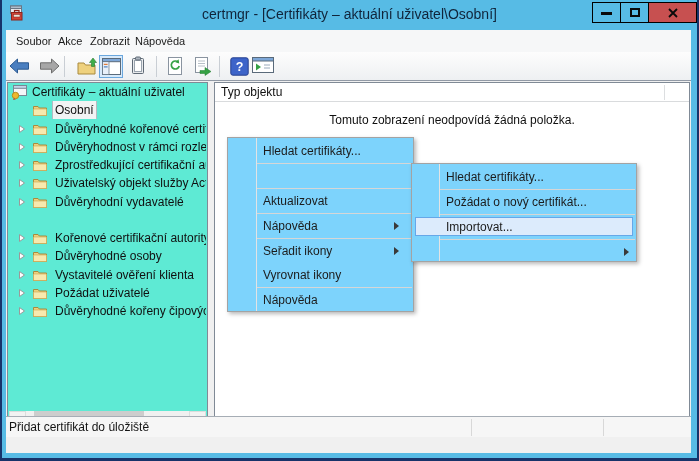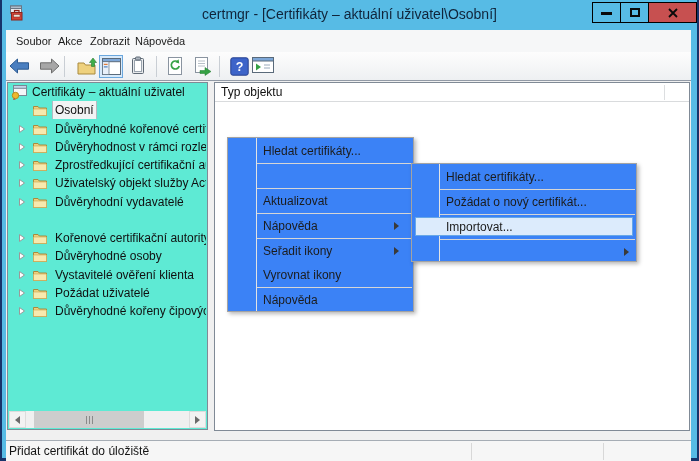--- a/index.html
+++ b/index.html
@@ -32,24 +32,24 @@
 .hscroll{position:absolute;left:1px;bottom:1px;width:197px;height:17px;background:#f0f0f0}
 .sbtn{position:absolute;top:0;width:17px;height:17px;background:#f2f2f2;border:1px solid #dcdcdc;display:flex;align-items:center;justify-content:center}
 .tri-l{width:0;height:0;border-top:4px solid transparent;border-bottom:4px solid transparent;border-right:5px solid #6a6a6a}
 .tri-r{width:0;height:0;border-top:4px solid transparent;border-bottom:4px solid transparent;border-left:5px solid #6a6a6a}
 .thumb{position:absolute;left:25px;top:0;width:110px;height:17px;background:#cdcdcd;display:flex;align-items:center;justify-content:center;gap:2px}
 .grip{width:1px;height:8px;background:#8a8a8a}
 .listpanel{position:absolute;left:212px;top:82px;width:476px;height:349px;background:#fff;border:1px solid #808a96}
 .lhead{position:absolute;left:0;top:0;width:100%;height:19px;border-bottom:1px solid #d9dbdd;font-size:12px;color:#101010;line-height:18px;padding-left:6px}
 .coldiv{position:absolute;left:449px;top:2px;width:1px;height:15px;background:#dcdee0}
 .emptymsg{position:absolute;left:0;top:30px;width:100%;text-align:center;font-size:12px;color:#101010}
-.statusbar{position:absolute;left:4px;top:440px;width:685px;height:21px;background:#f6f6f6;border-top:1px solid #a6adb5}
+.statusbar{position:absolute;left:4px;top:416px;width:685px;height:21px;background:#f6f6f6;border-top:1px solid #a6adb5}
 .sbtext{position:absolute;left:3px;top:0;line-height:20px;font-size:12px;color:#141414}
 .sbdiv{position:absolute;top:2px;width:1px;height:17px;background:#d8d8d8}
-.menu{position:absolute;background:#3b82f6;border:1px solid #a3a3a3;box-shadow:2px 2px 4px rgba(0,0,0,0.28);z-index:10}
+.menu{position:absolute;background:#7dd3fc;border:1px solid #a3a3a3;box-shadow:2px 2px 4px rgba(0,0,0,0.28);z-index:10}
 .menu .gutter{position:absolute;top:0;bottom:0;width:1px;background:#e2e3e4}
 .mi{position:absolute;left:1px;right:1px;height:24px;font-size:12px;color:#1c1c1c;line-height:24px}
 .mi .lab{position:absolute}
 .msep{position:absolute;right:1px;height:1px;background:#d6d6d6}
 .hl{position:absolute;left:2px;right:2px;top:2px;bottom:3px;background:#dcebfc;border:1px solid #66a7e8}
 .marrow{position:absolute;top:8px;width:0;height:0;border-top:4px solid transparent;border-bottom:4px solid transparent;border-left:5px solid #3a3a3a}
 </style>
 </head>
 <body>
 
@@ -282,20 +282,21 @@
       </div>
       <div class="sbtn" style="right:0">
           <div class="tri-r"></div>
         </div>
     </div>
   </div>
 
   <div class="listpanel">
     <div class="lhead"><span>Typ objektu</span></div>
     <div class="coldiv"></div>
+    <div class="emptymsg">Tomuto zobrazení neodpovídá žádná položka.</div>
   </div>
 
   <div class="statusbar">
     <span class="sbtext">Přidat certifikát do úložiště</span>
     <div class="sbdiv" style="left:465px"></div>
     <div class="sbdiv" style="left:597px"></div>
   </div>
 </div>
 
 <div class="menu" style="left:227px;top:137px;width:187px;height:175px">

